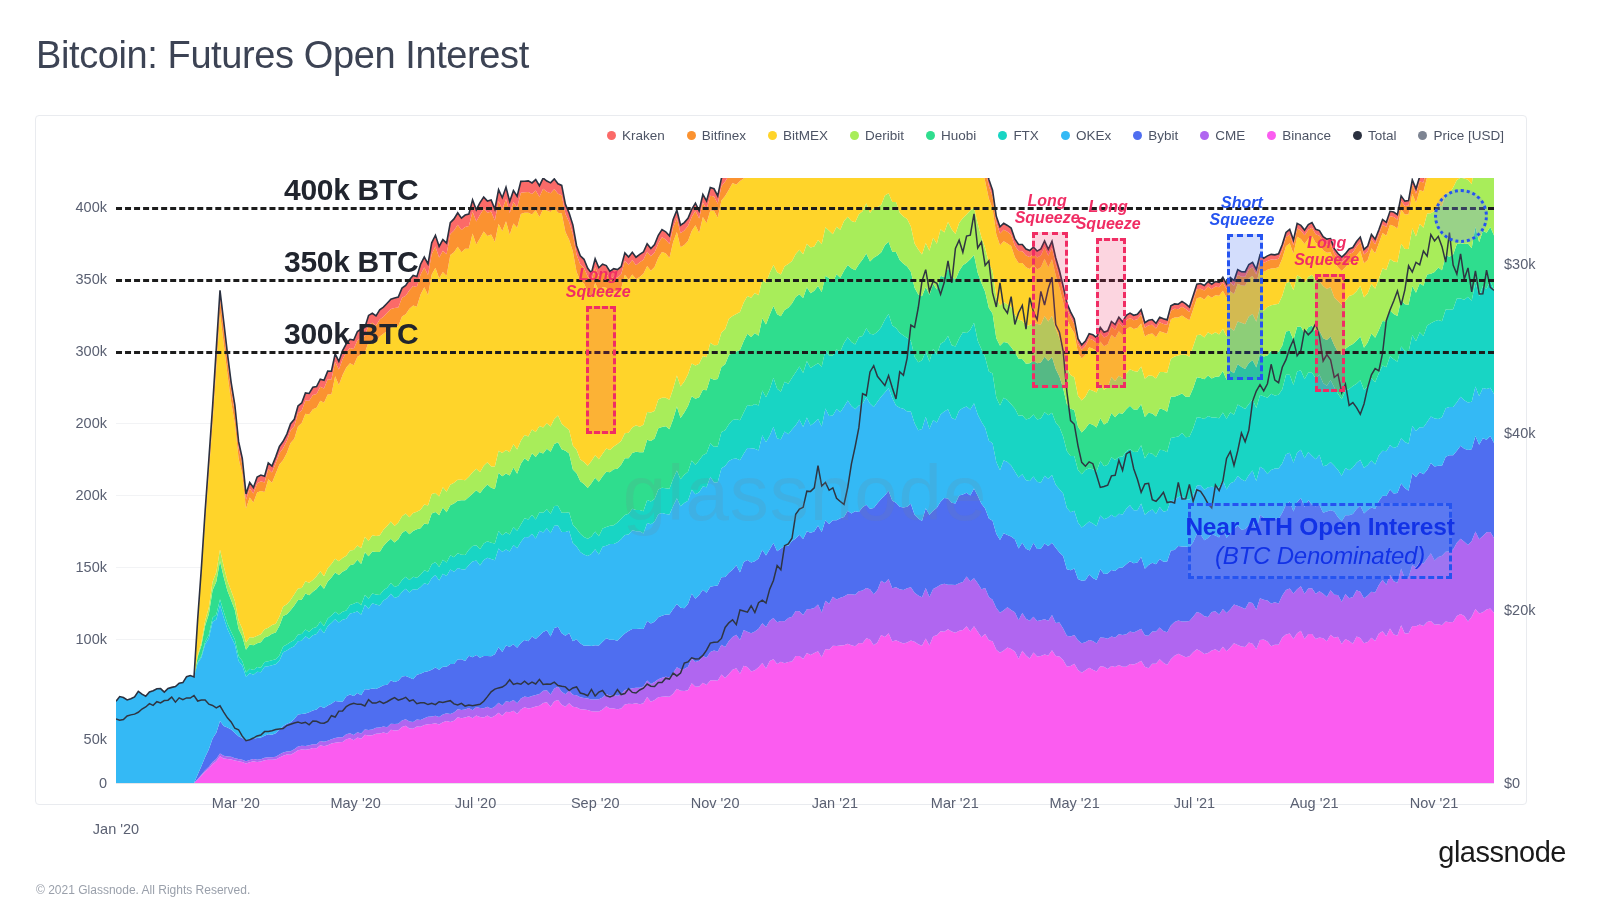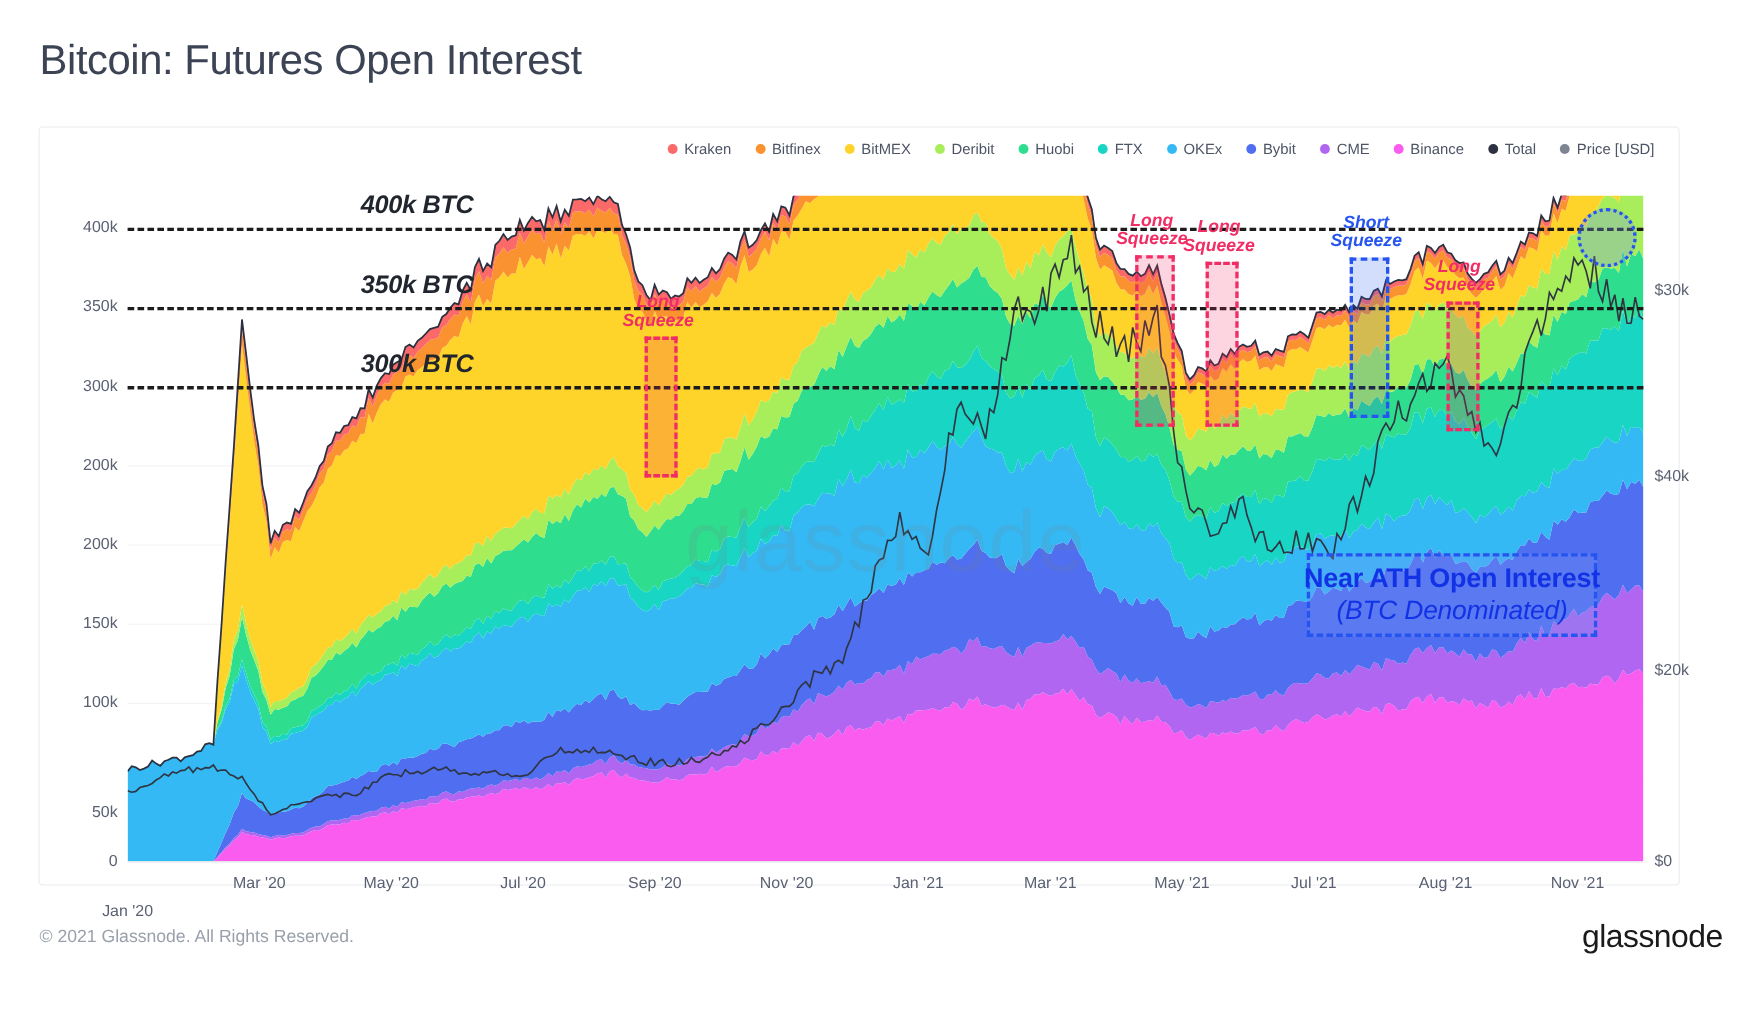--- a/index.html
+++ b/index.html
@@ -41,22 +41,22 @@
   .xtick{
     position:absolute;top:calc(100% + 12px);font-size:14.5px;color:#5a6072;
     transform:translateX(-50%);white-space:nowrap;
   }
   #xaxis-line{position:absolute;left:0;top:100%;width:100%;height:1px;background:#e4e6ea;}
   .hline{
     position:absolute;left:0;width:100%;height:0;
     border-top:3px dashed #1c1c1c;
   }
   .btc-label{
-    position:absolute;font-size:23px;font-weight:700;font-style:italic;
-    color:#21252e;white-space:nowrap;letter-spacing:-0.3px;margin-left:44px;
+    position:absolute;font-size:30px;font-weight:700;
+    color:#21252e;white-space:nowrap;letter-spacing:-0.3px;
   }
   .squeeze{
     position:absolute;box-sizing:border-box;
   }
   .squeeze .band{
     position:absolute;left:0;top:0;width:100%;height:100%;
     border:3px dashed #f02d64;background:rgba(240,45,100,0.20);
   }
   .squeeze.short .band{border-color:#2554f0;background:rgba(37,84,240,0.20);}
   .squeeze .slabel{
@@ -76,21 +76,21 @@
   #peak-circle{
     position:absolute;border:3px dotted #2554f0;border-radius:50%;
     background:rgba(120,150,245,0.30);box-sizing:border-box;
   }
   #watermark{
     position:absolute;left:50%;top:52%;transform:translate(-50%,-50%);
     font-size:78px;font-weight:500;color:rgba(120,130,140,0.16);
     letter-spacing:1px;pointer-events:none;user-select:none;
   }
   #footer-copy{
-    position:absolute;left:36px;top:843px;font-size:16px;color:#9aa0ab;white-space:nowrap;
+    position:absolute;left:36px;top:883px;font-size:12px;color:#9aa0ab;white-space:nowrap;
   }
   #footer-logo{
     position:absolute;right:34px;top:836px;font-size:29px;color:#1a1a1a;
     letter-spacing:-0.5px;white-space:nowrap;
   }
   svg.series{position:absolute;left:0;top:0;width:100%;height:100%;display:block;}
 </style>
 </head>
 <body>
 

